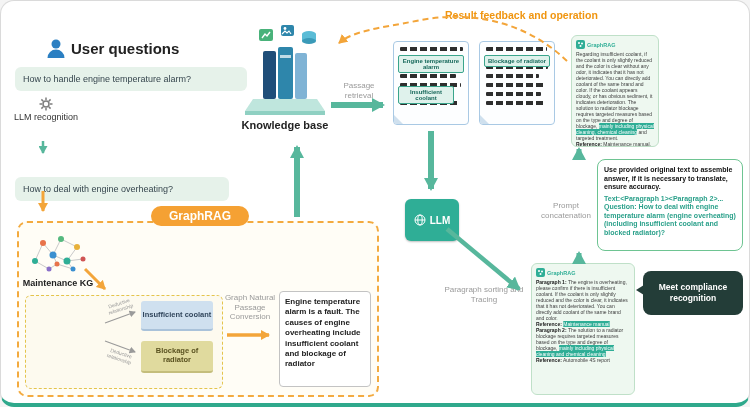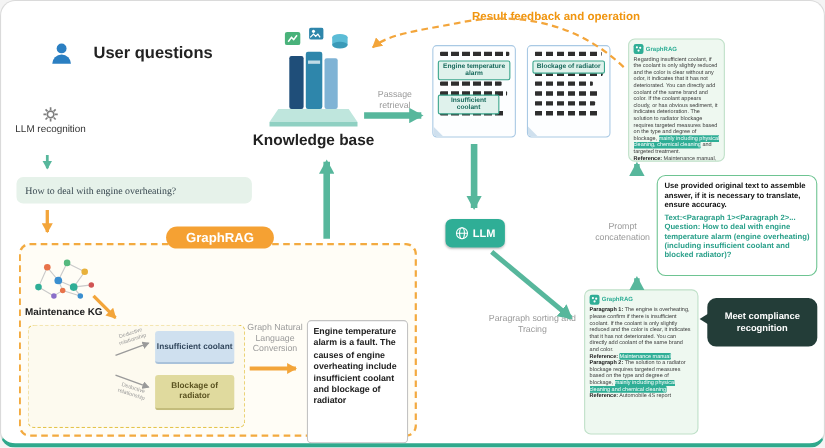--- a/index.html
+++ b/index.html
@@ -1,21 +1,21 @@
 <!DOCTYPE html>
 <html><head>
 <meta charset="utf-8">
 <style>
   body{margin:0;background:#f4f4f4;font-family:"Liberation Sans",sans-serif;}
   .stage{position:relative;width:750px;height:407px;background:#fff;border:1px solid #dadada;
          border-bottom:4px solid #2fa98c;border-radius:14px;overflow:hidden;box-sizing:border-box;}
   .abs{position:absolute;}
   
   .feedback{color:#f0950f;font-weight:bold;font-size:10.5px;}
-  .user-head{display:flex;align-items:center;gap:18px;}
+  .user-head{display:flex;align-items:center;gap:4px;}
   .user-title{font-size:15px;font-weight:bold;color:#222;}
   .qbox{background:#e6f2ea;border-radius:6px;font-size:9px;color:#37474f;
         display:flex;align-items:center;padding:0 8px;height:24px;white-space:nowrap;}
   .recog{width:70px;text-align:center;color:#333;font-size:9px;line-height:1.15;}
   .graylabel{color:#9a9a9a;font-size:8px;line-height:1.2;text-align:center;}
   .bold-dark{font-weight:bold;color:#222;}
   
   .gr-box{border:2px dashed #f3aa3f;border-radius:10px;background:#fffdf6;}
   .gr-pill{background:#f5a133;color:#fff;font-weight:bold;font-size:12px;
            padding:3px 18px;border-radius:14px;z-index:3;}
@@ -49,61 +49,62 @@
   .mini-logo .t{font-size:5.5px;font-weight:bold;color:#2fae96;}
   
   .prompt{background:#fff;border:1.5px solid #6ec492;border-radius:8px;padding:6px;box-sizing:border-box;overflow:hidden;}
   .prompt .instr{font-size:7px;line-height:8.5px;font-weight:bold;color:#111;}
   .prompt .body{font-size:7px;line-height:8.5px;font-weight:bold;color:#2aa08a;margin-top:3px;}
   
   .bubble{background:#233d38;color:#fff;border-radius:8px;font-size:8.5px;font-weight:bold;
           display:flex;align-items:center;justify-content:center;text-align:center;padding:4px 8px;box-sizing:border-box;line-height:1.3;}
   .bubble:before{content:"";position:absolute;left:-7px;top:14px;border-style:solid;
           border-width:5px 8px 5px 0;border-color:transparent #233d38 transparent transparent;}
-  .kb-label{font-size:14px;font-weight:bold;color:#222;text-align:center;}
+  .kb-label{font-size:11px;font-weight:bold;color:#222;text-align:center;}
   svg{display:block;}
 </style>
 </head>
 <body>
 
 <div class="stage">
 
-  <div class="abs feedback" style="left:428px;top:8px;">Result feedback and operation</div>
+  <div class="abs feedback" style="left:444px;top:8px;">Result feedback and operation</div>
 
   <div class="abs user-head" style="left:44px;top:36px;">
     <span>
       <svg width="22" height="22" viewBox="0 0 22 22">
           <circle cx="11" cy="7" r="4.5" fill="#2b7fc2"></circle>
           <path d="M2.5 21 a8.5 8.5 0 0 1 17 0 Z" fill="#2b7fc2"></path>
         </svg>
     </span>
     <span class="user-title">User questions</span>
   </div>
 
+  <div class="abs qbox" style="left:14px;top:66px;width:216px;">How to handle engine temperature alarm?</div>
 
   <div class="abs recog" style="left:10px;top:96px;">
     <span>
       <svg width="14" height="14" viewBox="0 0 14 14" style="margin:0 auto 1px;">
           <circle cx="7" cy="7" r="3" fill="none" stroke="#7d7d7d" stroke-width="1.5"></circle>
           <g stroke="#7d7d7d" stroke-width="1.5">
             <line x1="7" y1="0.5" x2="7" y2="3"></line>
             <line x1="7" y1="11" x2="7" y2="13.5"></line>
             <line x1="0.5" y1="7" x2="3" y2="7"></line>
             <line x1="11" y1="7" x2="13.5" y2="7"></line>
             <line x1="2.4" y1="2.4" x2="4.2" y2="4.2"></line>
             <line x1="9.8" y1="9.8" x2="11.6" y2="11.6"></line>
             <line x1="2.4" y1="11.6" x2="4.2" y2="9.8"></line>
             <line x1="9.8" y1="4.2" x2="11.6" y2="2.4"></line>
           </g>
         </svg>
     </span>
     <div>LLM recognition</div>
   </div>
 
-  <div class="abs qbox" style="left:14px;top:160px;width:198px;font-family:Liberation Serif, serif;">How to deal with engine overheating?</div>
+  <div class="abs qbox" style="left:14px;top:176px;width:198px;">How to deal with engine overheating?</div>
 
   <div class="abs gr-box" style="left:16px;top:220px;width:358px;height:172px;"></div>
   <div class="abs gr-pill" style="left:150px;top:205px;">GraphRAG</div>
 
   <div class="abs" style="left:26px;top:230px;">
     <svg width="62" height="44" viewBox="0 0 62 44">
       <g stroke="#c9c9c9" stroke-width="1">
         <line x1="8" y1="30" x2="16" y2="12"></line>
           <line x1="16" y1="12" x2="26" y2="24"></line>
         <line x1="26" y1="24" x2="34" y2="8"></line>
@@ -130,22 +131,22 @@
     </svg>
   </div>
   <div class="abs bold-dark" style="left:16px;top:277px;width:82px;text-align:center;font-size:9px;">Maintenance KG</div>
 
   <div class="abs inner-box" style="left:24px;top:294px;width:196px;height:92px;"></div>
   <div class="abs node node-coolant" style="left:140px;top:300px;width:72px;height:28px;">Insufficient coolant</div>
   <div class="abs node node-radiator" style="left:140px;top:340px;width:72px;height:30px;">Blockage of radiator</div>
   <div class="abs deductive" style="left:96px;top:300px;transform:rotate(-18deg);">Deductive relationship</div>
   <div class="abs deductive" style="left:96px;top:350px;transform:rotate(18deg);">Deductive relationship</div>
 
-  <div class="abs graylabel" style="left:222px;top:292px;width:54px;">Graph Natural Language Conversion</div>
-  <div class="abs outbox" style="left:278px;top:290px;width:92px;height:112px;">Engine temperature alarm is a fault. The causes of engine overheating include insufficient coolant and blockage of radiator</div>
+  <div class="abs graylabel" style="left:222px;top:292px;width:54px;">Graph Natural Passage Conversion</div>
+  <div class="abs outbox" style="left:278px;top:290px;width:92px;height:96px;">Engine temperature alarm is a fault. The causes of engine overheating include insufficient coolant and blockage of radiator</div>
 
   <div class="abs" style="left:238px;top:24px;">
     <svg width="92" height="94" viewBox="0 0 92 94">
       <rect x="20" y="4" width="14" height="12" rx="2" fill="#49b27a"></rect>
       <path d="M23 13 l3-4 2 2 3-4" stroke="#fff" stroke-width="1.4" fill="none"></path>
       <rect x="42" y="0" width="13" height="11" rx="2" fill="#2e86ab"></rect>
       <circle cx="46" cy="3.5" r="1.4" fill="#fff"></circle>
       <path d="M43 9 l3-3 2 2 2-2 2 3" stroke="#fff" stroke-width="1.1" fill="none"></path>
       <ellipse cx="70" cy="9" rx="7" ry="3" fill="#5bbcd6"></ellipse>
       <rect x="63" y="9" width="14" height="7" fill="#5bbcd6"></rect>
@@ -179,21 +180,21 @@
     <div class="bar" style="width:76%;"></div>
     <div class="bar" style="width:84%;"></div>
     <div class="bar" style="width:72%;"></div>
     <div class="bar" style="width:81%;"></div>
     <div class="bar" style="width:74%;"></div>
     <div class="bar" style="width:79%;"></div>
     <div class="tag" style="top:13px;">Blockage of radiator</div>
     <div class="fold"></div>
   </div>
 
-  <div class="abs llm" style="left:404px;top:198px;width:54px;height:26px;">
+  <div class="abs llm" style="left:404px;top:198px;width:54px;height:42px;">
     <span>
       <svg width="12" height="12" viewBox="0 0 12 12">
           <circle cx="6" cy="6" r="5" fill="none" stroke="#fff" stroke-width="1"></circle>
           <ellipse cx="6" cy="6" rx="2.2" ry="5" fill="none" stroke="#fff" stroke-width="1"></ellipse>
           <line x1="1" y1="6" x2="11" y2="6" stroke="#fff" stroke-width="1"></line>
         </svg>
     </span>
     <span>LLM</span>
   </div>
 

